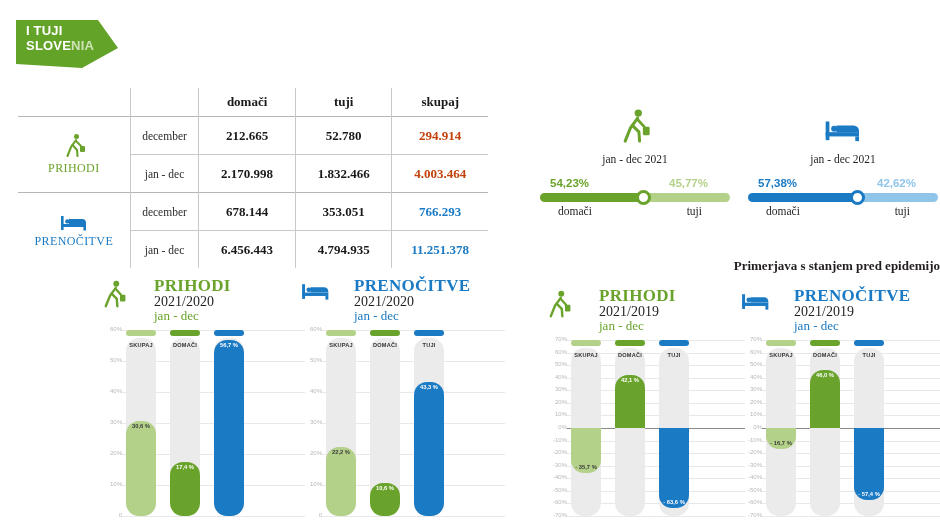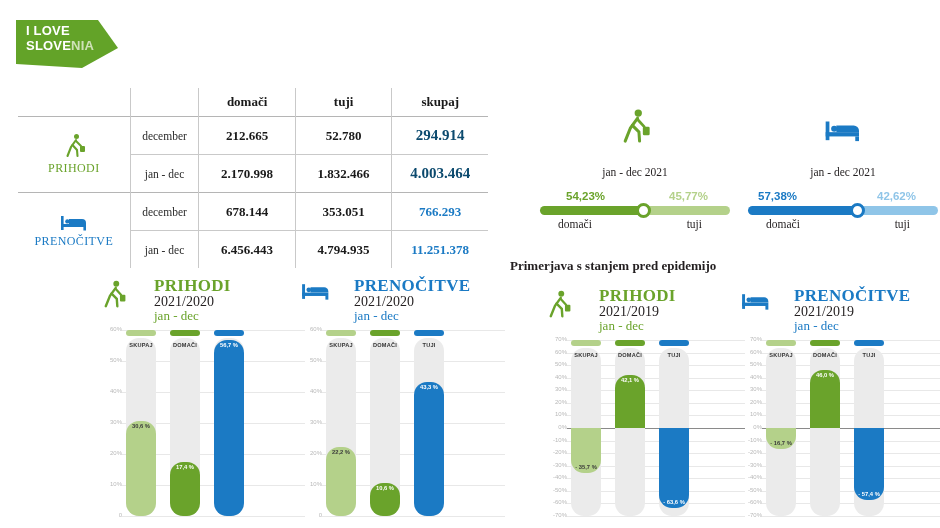--- a/index.html
+++ b/index.html
@@ -29,31 +29,31 @@
   .tbl td,.tbl th{font-family:"Liberation Serif",serif;font-size:12.5px;
     padding:0;text-align:center;vertical-align:middle;}
   .tbl .hdr{height:28px;font-size:14px;color:#231f20;font-weight:normal;}
   .tbl .rowcell{height:37px;}
   .tbl .vline{border-left:1px solid #c9c9c9;}
   .tbl .hline{border-top:1px solid #c9c9c9;}
   .tbl .hline-strong{border-top:1px solid #b5b5b5;}
   .tbl .cat{width:112px;}
   .tbl .per{width:68px;font-size:11.5px;color:#2b2b2b;}
   .tbl .num{width:96px;font-weight:bold;font-size:13px;color:#1a1a1a;}
-  .tbl .sum-g{width:96px;font-weight:bold;font-size:15px;color:#0c4a6e;}
+  .tbl .sum-g{width:96px;font-weight:bold;font-size:13px;color:#c2410c;}
   .tbl .sum-b{width:96px;font-weight:bold;font-size:13px;color:#1b7ac4;}
   .cat-label{font-family:"Liberation Serif",serif;font-size:12px;letter-spacing:.4px;}
   .cat-g{color:#6aa32b;}
   .cat-b{color:#1b7ac4;}
   .cat-ico{display:block;margin:0 auto 2px;}
 
   
   .sl-wrap{position:absolute;}
   .sl-ico{text-align:center;height:44px;}
-  .sl-date{text-align:center;font-size:11.5px;color:#231f20;margin-top:14px;}
+  .sl-date{text-align:center;font-size:11.5px;color:#231f20;margin-top:1px;}
   .sl-pcts{position:relative;height:16px;margin-top:12px;}
   .sl-pct{position:absolute;font-family:"Liberation Sans",sans-serif;
     font-weight:bold;font-size:11.5px;}
   .sl-pct.l{left:10px;}
   .sl-pct.r{right:22px;}
   .sl-bar{position:relative;height:9px;border-radius:5px;overflow:visible;}
   .sl-fill{position:absolute;left:0;top:0;bottom:0;border-radius:5px 0 0 5px;}
   .sl-rest{position:absolute;right:0;top:0;bottom:0;border-radius:0 5px 5px 0;}
   .sl-knob{position:absolute;top:50%;width:15px;height:15px;margin-top:-7.5px;
     margin-left:-7.5px;border-radius:50%;background:#fff;box-sizing:border-box;}
@@ -97,21 +97,21 @@
 </head>
 <body>
 
 <div class="page">
 
   <div class="logo">
     <svg width="106" height="54" viewBox="0 0 106 54">
       <polygon points="2,2 84,2 104,30 68,50 2,46" fill="#63a328"></polygon>
     </svg>
     <div class="logo-txt">
-      <div class="logo-l1">I LOVE</div>
+      <div class="logo-l1">I TUJI</div>
       <div class="logo-l2"><span class="bright">S</span><span class="bright">LOVE</span><span class="dim">NIA</span></div>
     </div>
   </div>
 
 
   <table class="tbl">
     <tbody>
         <tr>
       <th class="hdr cat"></th>
       <th class="hdr per vline"></th>
@@ -173,21 +173,21 @@
       <svg width="34" height="40" viewBox="0 0 26 30">
         <circle cx="15.5" cy="3.6" r="2.8" fill="#6aa32b"></circle>
         <path d="M15 7.5 L9.5 15 L5.5 25" stroke="#6aa32b" stroke-width="2.3" fill="none" stroke-linecap="round"></path>
         <path d="M11 13 L16 18 L16.5 25" stroke="#6aa32b" stroke-width="2.3" fill="none" stroke-linecap="round"></path>
         <path d="M15 8.5 L20 14" stroke="#6aa32b" stroke-width="2.1" fill="none" stroke-linecap="round"></path>
         <rect x="19" y="14" width="5.2" height="6.5" rx="1" fill="#6aa32b"></rect>
       </svg>
     </div>
     <div class="sl-date">jan - dec 2021</div>
     <div class="sl-pcts">
-      <span class="sl-pct l" style="color: rgb(106, 163, 43); margin-left: 16px;">54,23%</span>
+      <span class="sl-pct l" style="color: rgb(106, 163, 43);">54,23%</span>
       <span class="sl-pct r" style="color: rgb(180, 209, 138);">45,77%</span>
     </div>
     <div class="sl-bar">
       <div class="sl-fill" style="background: rgb(106, 163, 43); width: 54.23%;"></div>
       <div class="sl-rest" style="background: rgb(180, 209, 138); width: 45.77%;"></div>
       <div class="sl-knob" style="left: 54.23%; border: 3px solid rgb(106, 163, 43);"></div>
     </div>
     <div class="sl-labels">
       <span class="sl-lab l">domači</span>
       <span class="sl-lab r">tuji</span>
@@ -213,21 +213,21 @@
       <div class="sl-fill" style="background: rgb(27, 122, 196); width: 57.38%;"></div>
       <div class="sl-rest" style="background: rgb(143, 197, 232); width: 42.62%;"></div>
       <div class="sl-knob" style="left: 57.38%; border: 3px solid rgb(27, 122, 196);"></div>
     </div>
     <div class="sl-labels">
       <span class="sl-lab l">domači</span>
       <span class="sl-lab r">tuji</span>
     </div>
   </div>
 
-  <div class="sub-h" style="left:510px;top:258px;width:430px;text-align:left;">Primerjava s stanjem pred epidemijo</div>
+  <div class="sub-h" style="left:510px;top:258px;width:430px;text-align:right;">Primerjava s stanjem pred epidemijo</div>
 
   <div class="chart" id="chart-0" style="left:100px;top:278px;width:205px;height:246px;">
       <div class="chart-head">
         <span class="ch-ico"><svg width="27.3" height="31.5" viewBox="0 0 26 30">
             <circle cx="15.5" cy="3.6" r="2.8" fill="#6aa32b"></circle>
             <path d="M15 7.5 L9.5 15 L5.5 25" stroke="#6aa32b" stroke-width="2.3" fill="none" stroke-linecap="round"></path>
             <path d="M11 13 L16 18 L16.5 25" stroke="#6aa32b" stroke-width="2.3" fill="none" stroke-linecap="round"></path>
             <path d="M15 8.5 L20 14" stroke="#6aa32b" stroke-width="2.1" fill="none" stroke-linecap="round"></path>
             <rect x="19" y="14" width="5.2" height="6.5" rx="1" fill="#6aa32b"></rect>
           </svg></span>

